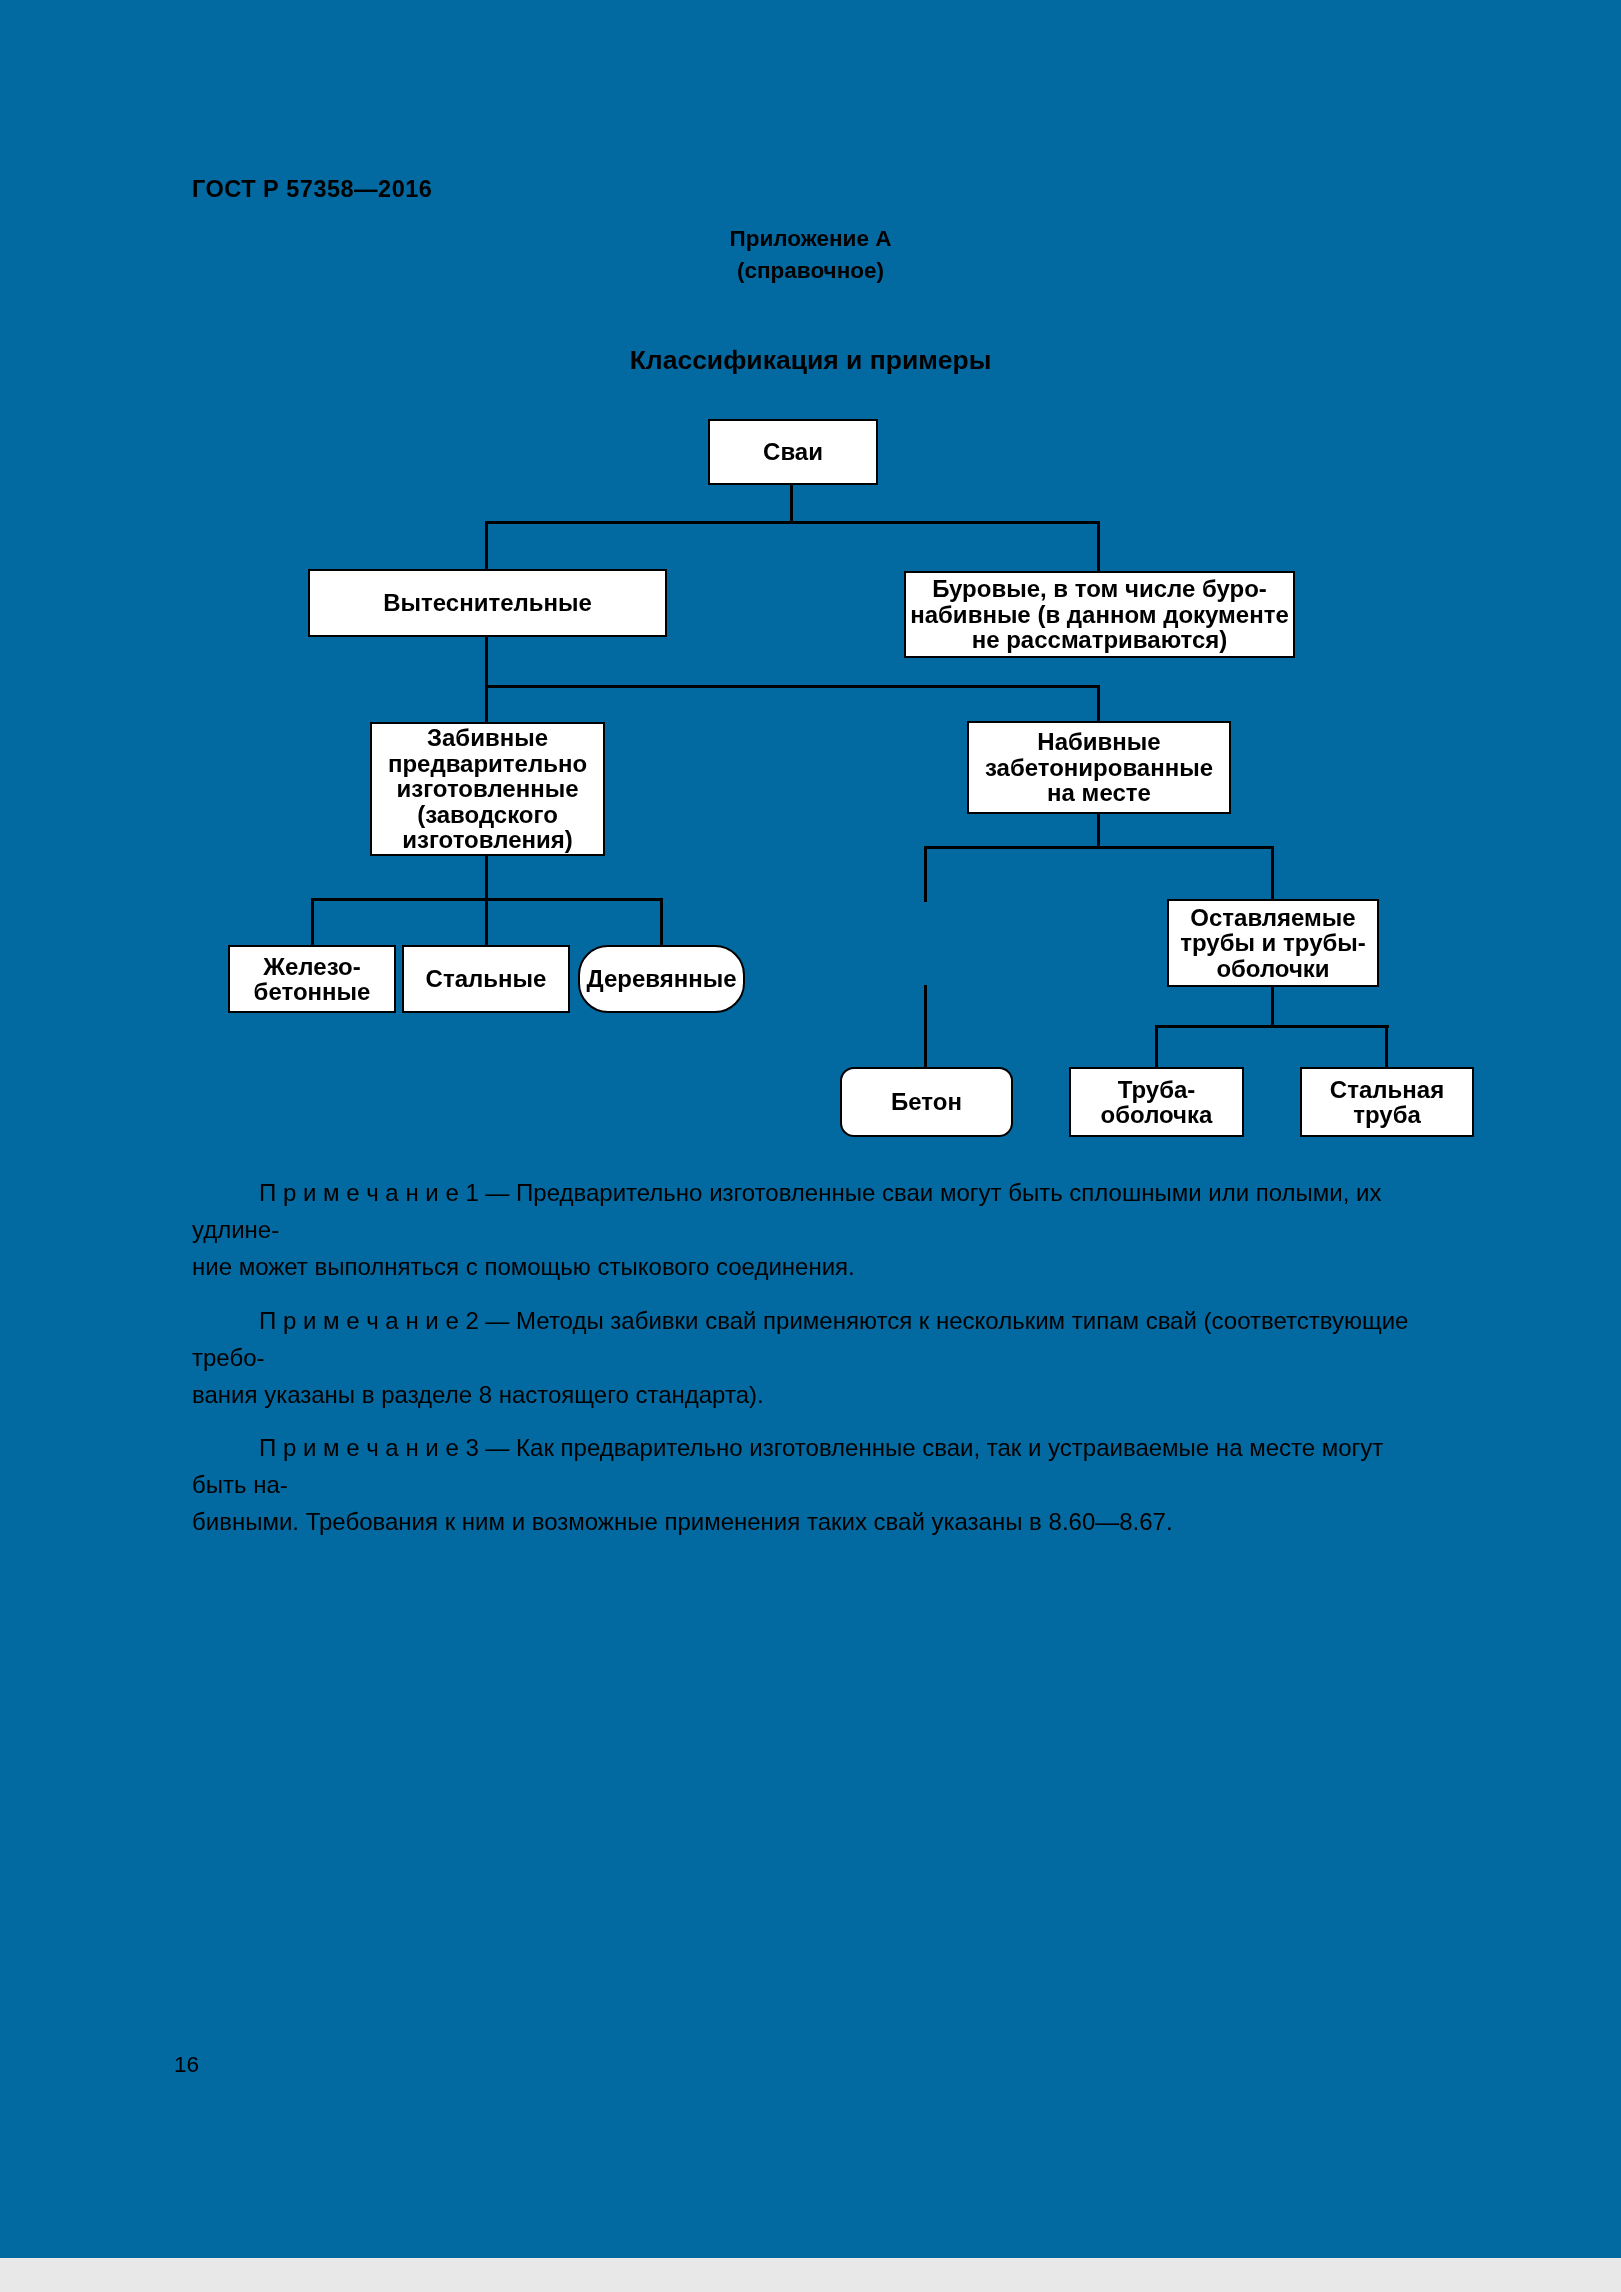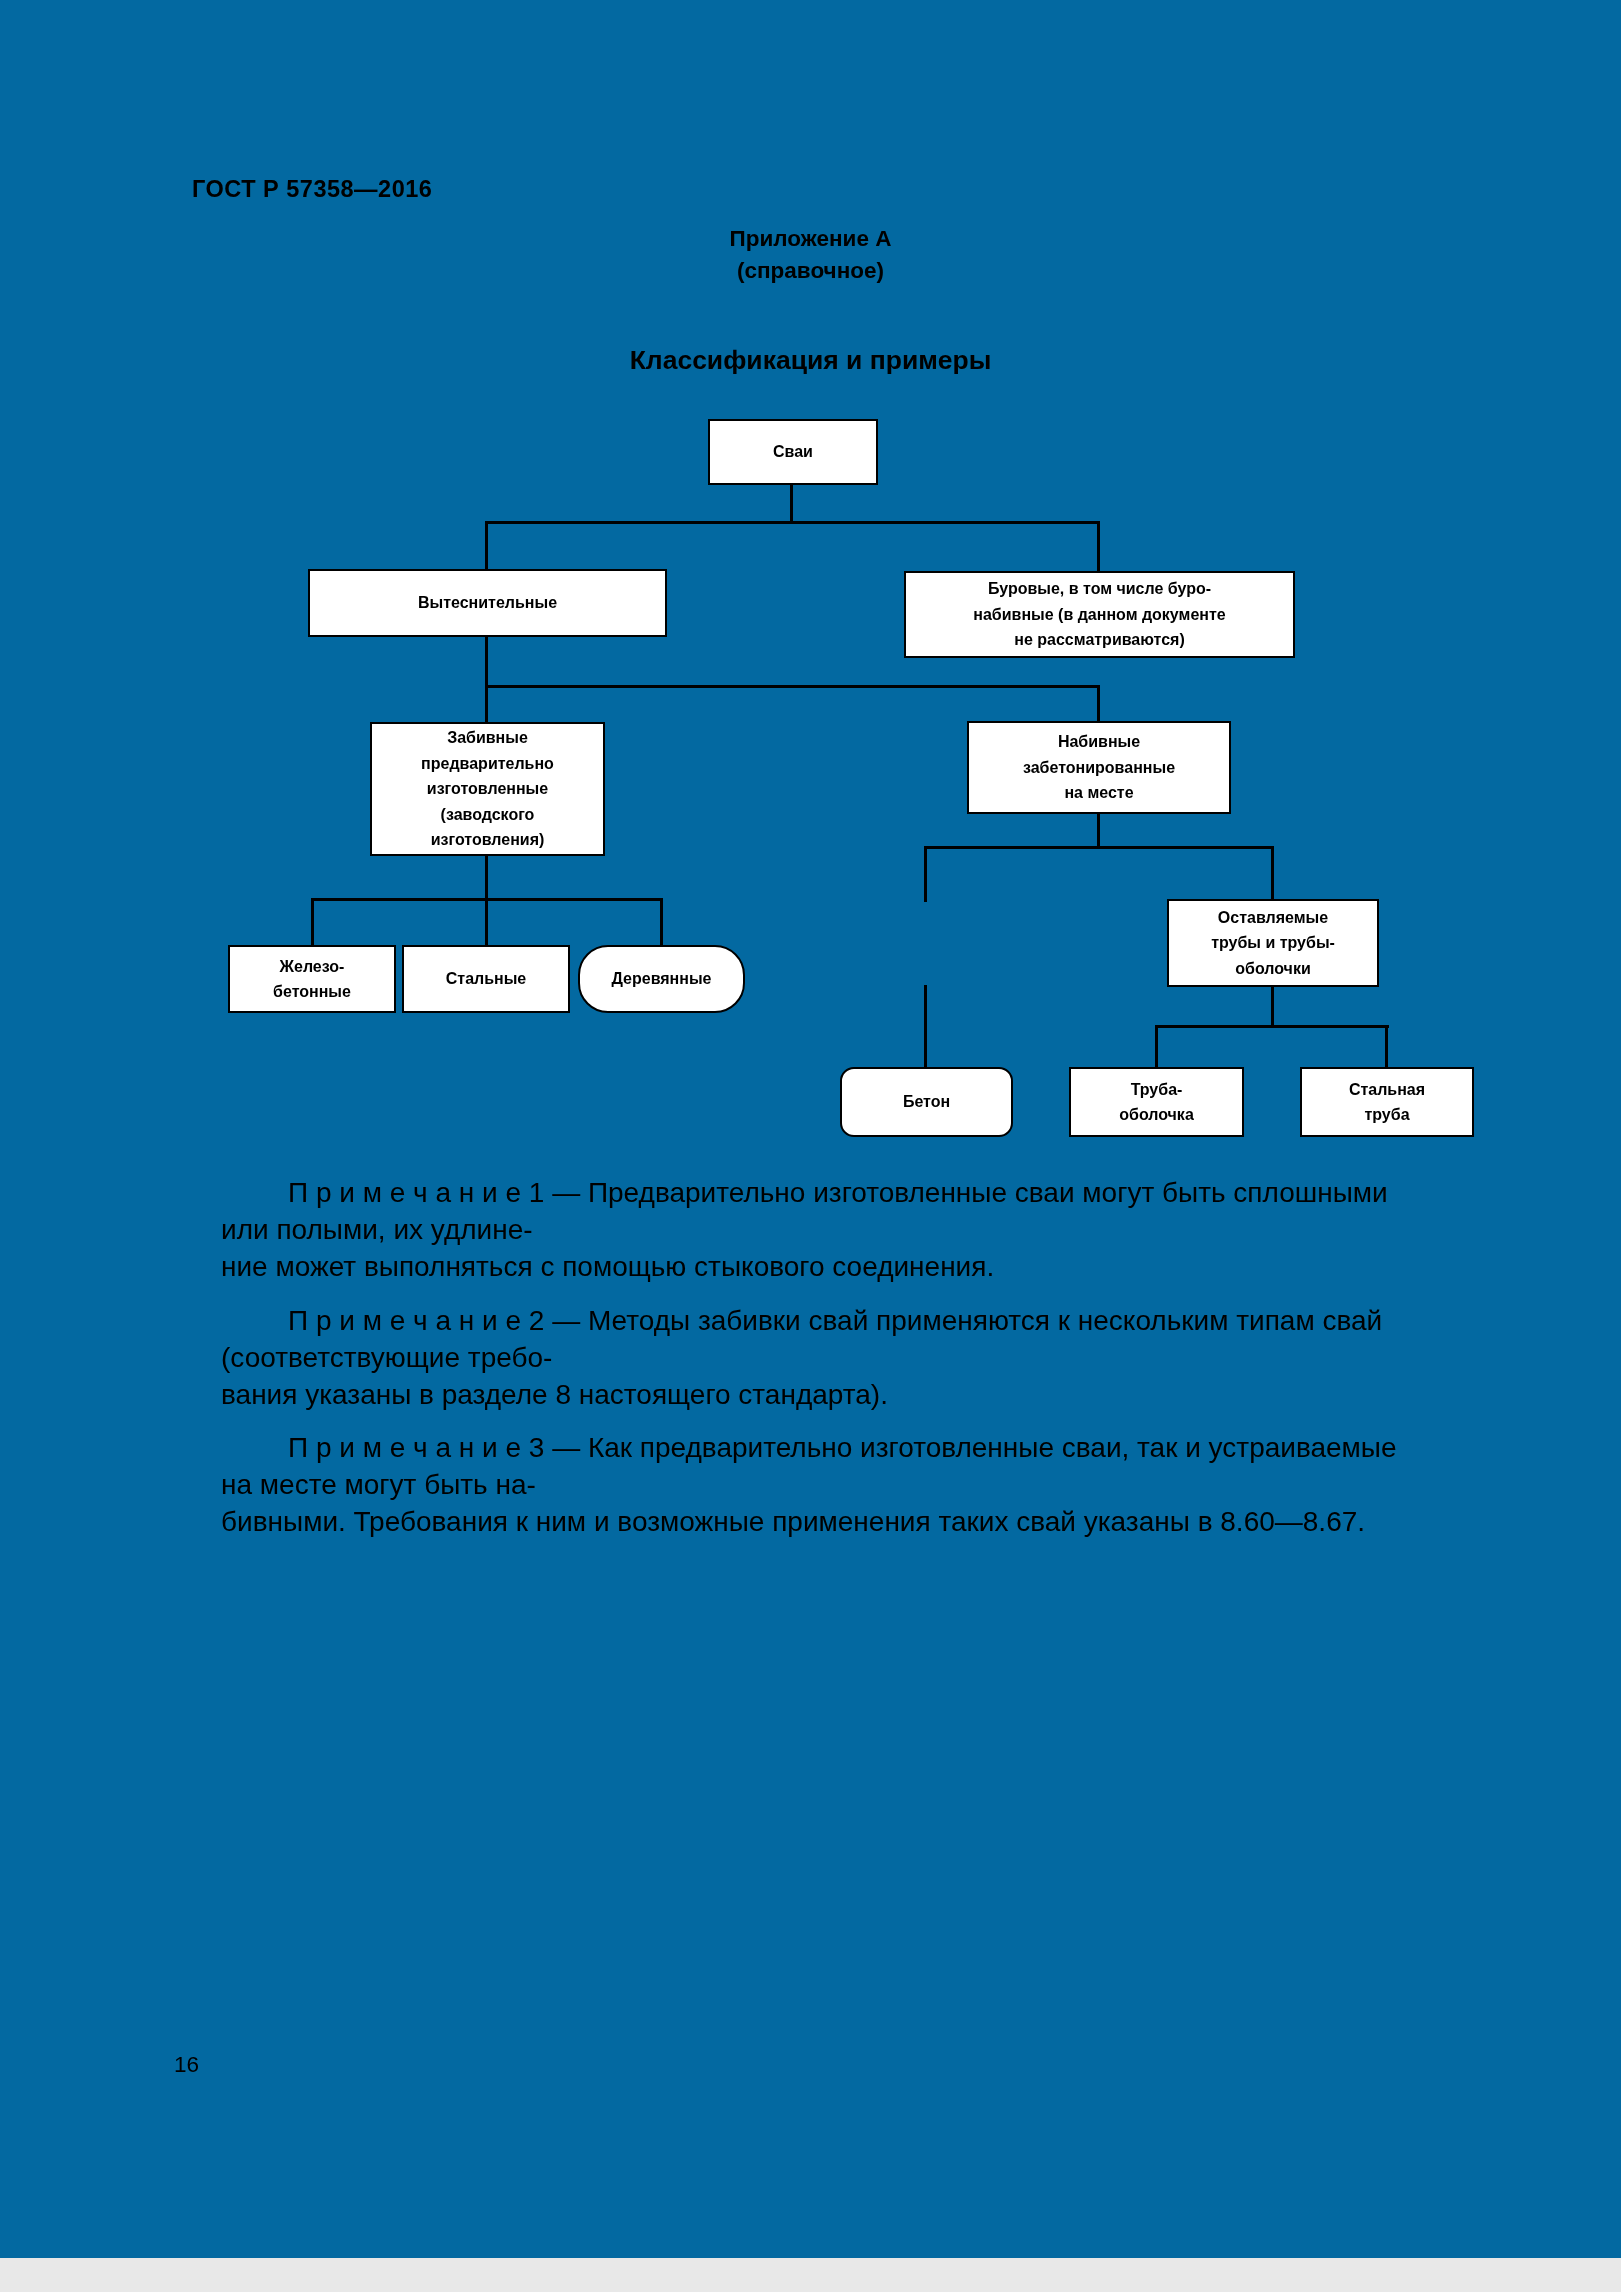--- a/index.html
+++ b/index.html
@@ -17,28 +17,28 @@
     text-align:center; font-size:22.5px; font-weight:bold; line-height:32px;
     white-space:pre-line;
   }
   .main-title {
     position:absolute; left:192px; top:345px; width:1237px;
     text-align:center; font-size:26.5px; font-weight:bold;
   }
   .node {
     position:absolute; box-sizing:border-box; border:2.9px solid #000; background:#fff;
     display:flex; align-items:center; justify-content:center;
-    text-align:center; font-size:16px; font-weight:bold; line-height:25.5px;
+    text-align:center; font-size:24px; font-weight:bold; line-height:25.5px;
     white-space:pre-line; padding:4px;
   }
   .ln { position:absolute; background:#000; }
   .notes { position:absolute; left:192px; top:1174px; width:1241px; }
   .note {
-    font-size:28px; line-height:37px; text-indent:67px;
-    white-space:pre-line; margin-bottom:16.7px;margin-left:29px;
+    font-size:24px; line-height:37px; text-indent:67px;
+    white-space:pre-line; margin-bottom:16.7px;
   }
   .page-number { position:absolute; left:174px; top:2052px; font-size:22.5px; }
 </style>
 </head>
 <body>
 
 <div class="page">
 
   <div class="doc-header">ГОСТ Р 57358—2016</div>
 

